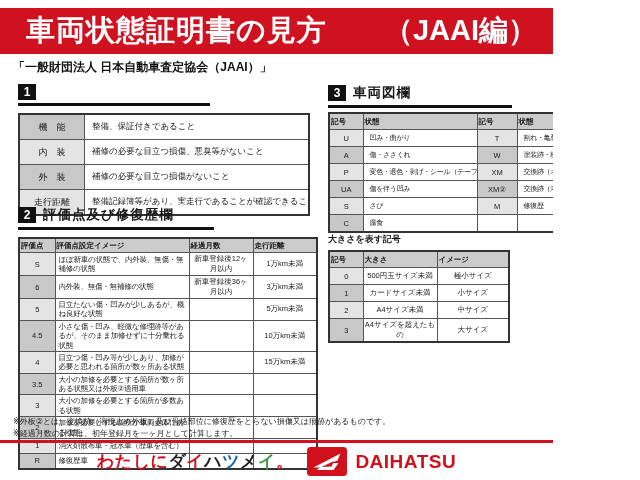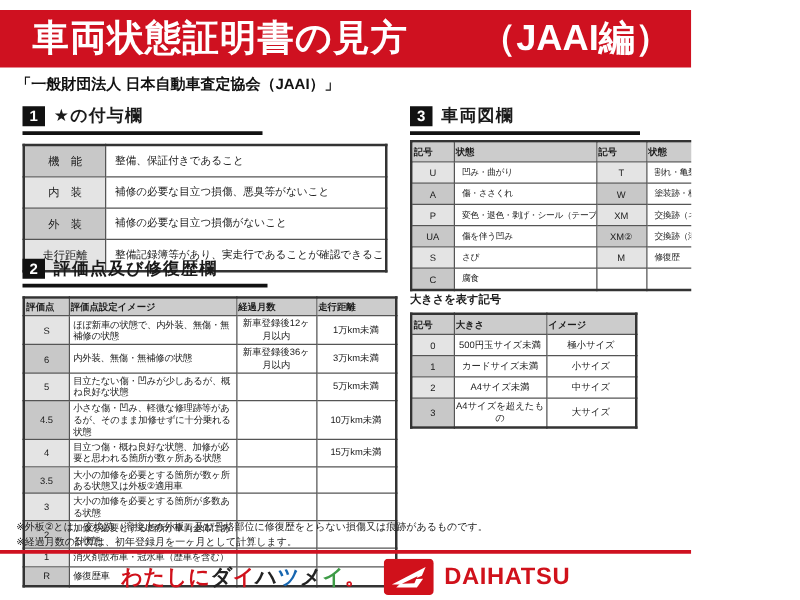--- a/index.html
+++ b/index.html
@@ -71,21 +71,20 @@
 
   <div class="banner">
     <span class="t">車両状態証明書の見方</span>
     <span class="e">（JAAI編）</span>
   </div>
   <div class="subtitle">「一般財団法人 日本自動車査定協会（JAAI）」</div>
 
   <div class="sec" style="left:18px;top:84px;width:294px;">
     <div class="sec-head" style="width:192px;">
       <span class="badge">1</span>
-      <span class="sec-title">★の付与欄</span>
     </div>
     <table id="t1">
       <tbody>
         <tr>
           <td class="lbl dark">機　能</td>
           <td class="desc">整備、保証付きであること</td>
         </tr>
         <tr>
           <td class="lbl light">内　装</td>
           <td class="desc">補修の必要な目立つ損傷、悪臭等がないこと</td>
@@ -142,21 +141,21 @@
           <td class="dist">5万km未満</td>
         </tr>
         <tr>
           <td class="score dark">4.5</td>
           <td class="desc">小さな傷・凹み、軽微な修理跡等があるが、そのまま加修せずに十分乗れる状態</td>
           <td class="months"></td>
           <td class="dist">10万km未満</td>
         </tr>
         <tr>
           <td class="score light">4</td>
-          <td class="desc">目立つ傷・概ね良好な状態、加修が必要と思われる箇所が数ヶ所ある状態</td>
+          <td class="desc">目立つ傷・凹み等が少しあり、加修が必要と思われる箇所が数ヶ所ある状態</td>
           <td class="months"></td>
           <td class="dist">15万km未満</td>
         </tr>
         <tr>
           <td class="score dark">3.5</td>
           <td class="desc">大小の加修を必要とする箇所が数ヶ所ある状態又は外板②適用車</td>
           <td class="months"></td>
           <td class="dist"></td>
         </tr>
         <tr>

